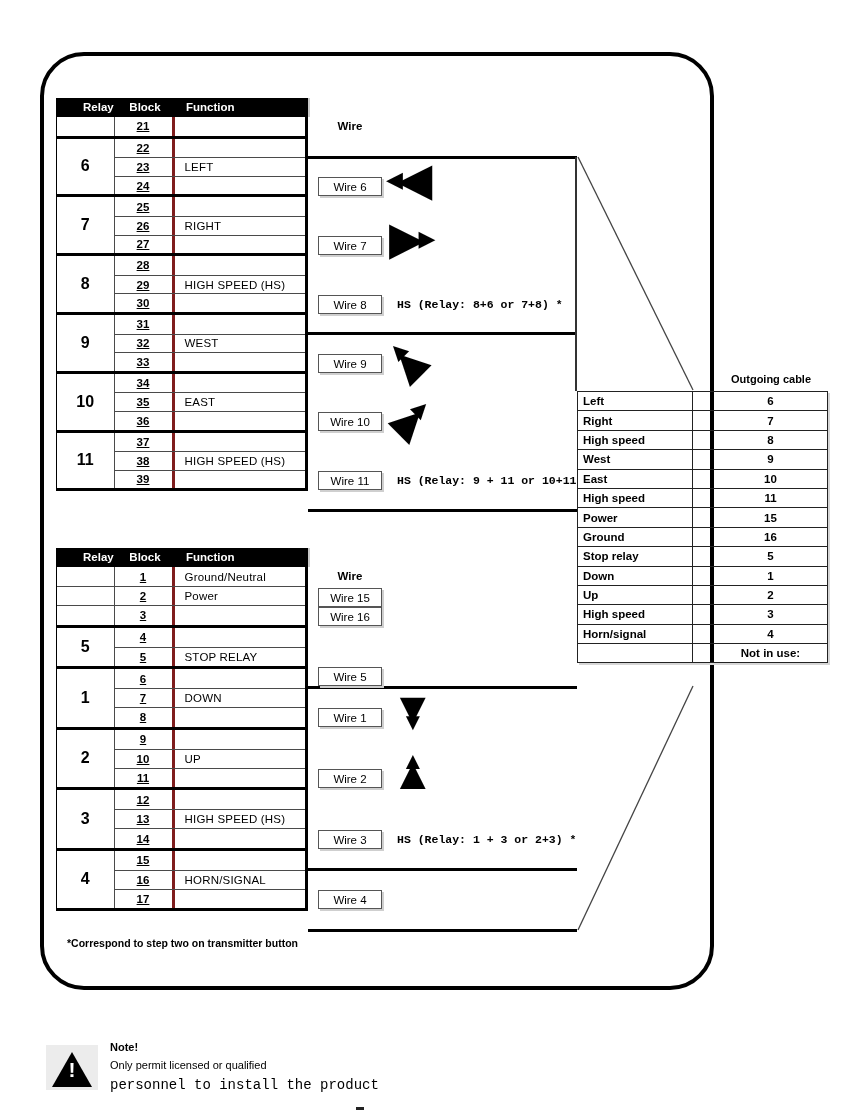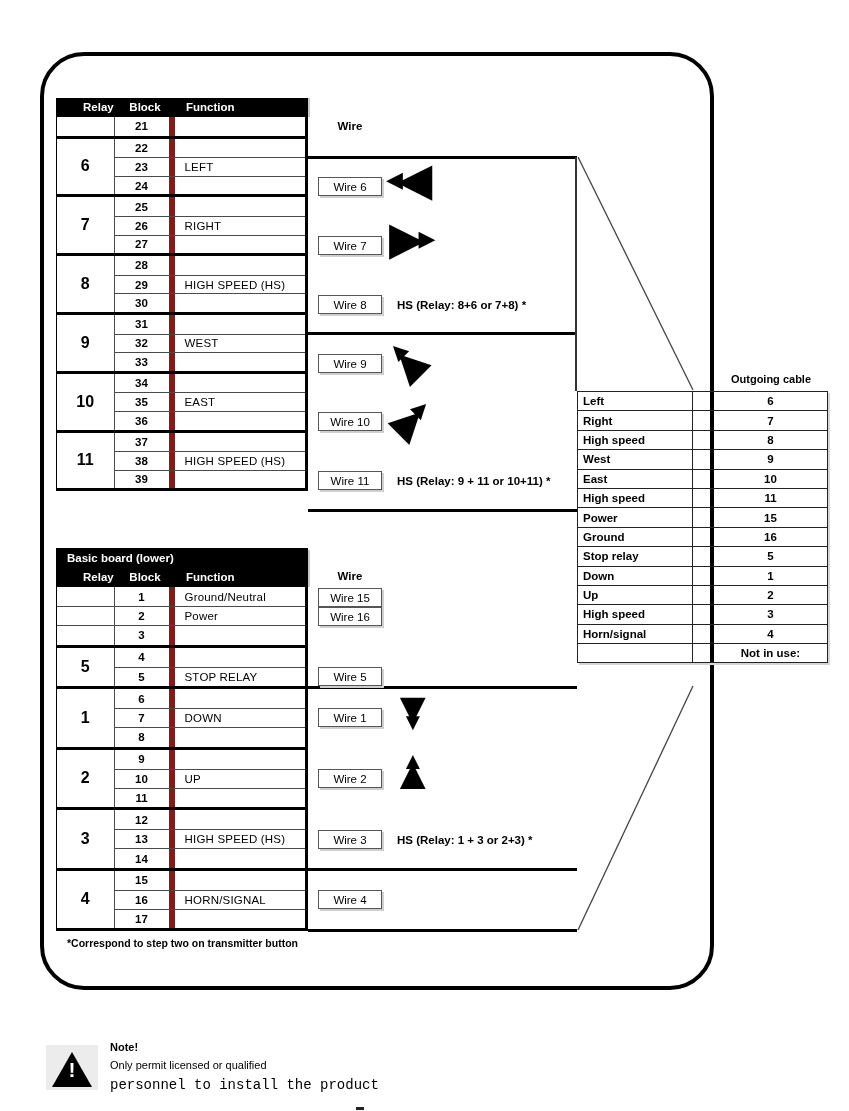--- a/index.html
+++ b/index.html
@@ -33,23 +33,23 @@
   .bh-block { width:60px; text-align:center; }
   .bh-func  { flex:1; padding-left:11px; }
 
   .board-body { border-left:1.5px solid #000; border-right:3px solid #000; background:#fff; }
   .trow { display:flex; }
   .u-row { height:18.6px; }
   .b-row { height:19.2px; }
   .pre-rows .trow + .trow { border-top:1px solid #4a4a4a; }
   .cr { width:57.5px; border-right:1px solid #4a4a4a; }
   .cb {
-    width:60px; border-right:6px solid #7f1d1d;
+    width:60px; border-right:3px solid #7f1d1d;
     display:flex; align-items:center; justify-content:center;
-    font-size:11.5px; font-weight:bold;
+    font-size:11.5px; font-weight:bold;text-decoration:underline;
   }
   .cf { flex:1; display:flex; align-items:center; padding-left:10px; font-size:11.5px; letter-spacing:0.2px; }
 
   .tgroup { position:relative; border-top:3px solid #000; padding-left:57.5px; }
   .tgroup .grelay {
     position:absolute; left:0; top:0; bottom:0; width:57.5px;
     border-right:1px solid #4a4a4a; display:flex; align-items:center;
     justify-content:center; font-weight:bold; font-size:16px;
   }
   .tgroup .trow + .trow { border-top:1px solid #4a4a4a; }
@@ -60,21 +60,21 @@
     position:absolute; left:318px; width:64px; text-align:center;
     font-weight:bold; font-size:11.5px;
   }
   .wirebox {
     position:absolute; left:318px; width:64px; height:19px;
     border:1px solid #555; box-shadow:2px 2px 0 #cfcfcf; background:#fff;
     display:flex; align-items:center; justify-content:center; font-size:11.5px;
   }
   .hs-note {
     position:absolute; left:397px; height:19px; display:flex; align-items:center;
-    font-weight:bold; font-size:11.5px; white-space:nowrap;
+    font-weight:bold; font-size:11.5px; white-space:nowrap;font-family:Liberation Mono, monospace;
   }
 
   
   .arrow { position:absolute; display:flex; align-items:center; color:#000; }
   .arrow .tri { display:block; line-height:0.72; }
   .t-big   { font-size:46px; }
   .t-small { font-size:22px; }
   .t-bigv  { font-size:44px; }
   .t-smallv{ font-size:24px; }
   #arrow-left  .t-small { margin-right:-6px; }
@@ -292,21 +292,20 @@
   <div class="arrow rot45" id="arrow-west" style="left:388px;top:345px;">
     <span class="tri t-small">◀</span>
       <span class="tri t-big">◀</span>
   </div>
   <div class="arrow rotm45" id="arrow-east" style="left:390px;top:403px;">
     <span class="tri t-big">▶</span>
       <span class="tri t-small">▶</span>
   </div>
 
   <div class="board" id="basic-board">
-    <div class="board-title">Basic board (lower)</div>
     <div class="board-head">
       <div class="bh-relay">Relay</div>
       <div class="bh-block">Block</div>
       <div class="bh-func">Function</div>
     </div>
     <div class="board-body">
       <div class="pre-rows">
         <div class="trow b-row">
           <div class="cr"></div>
           <div class="cb">1</div>

